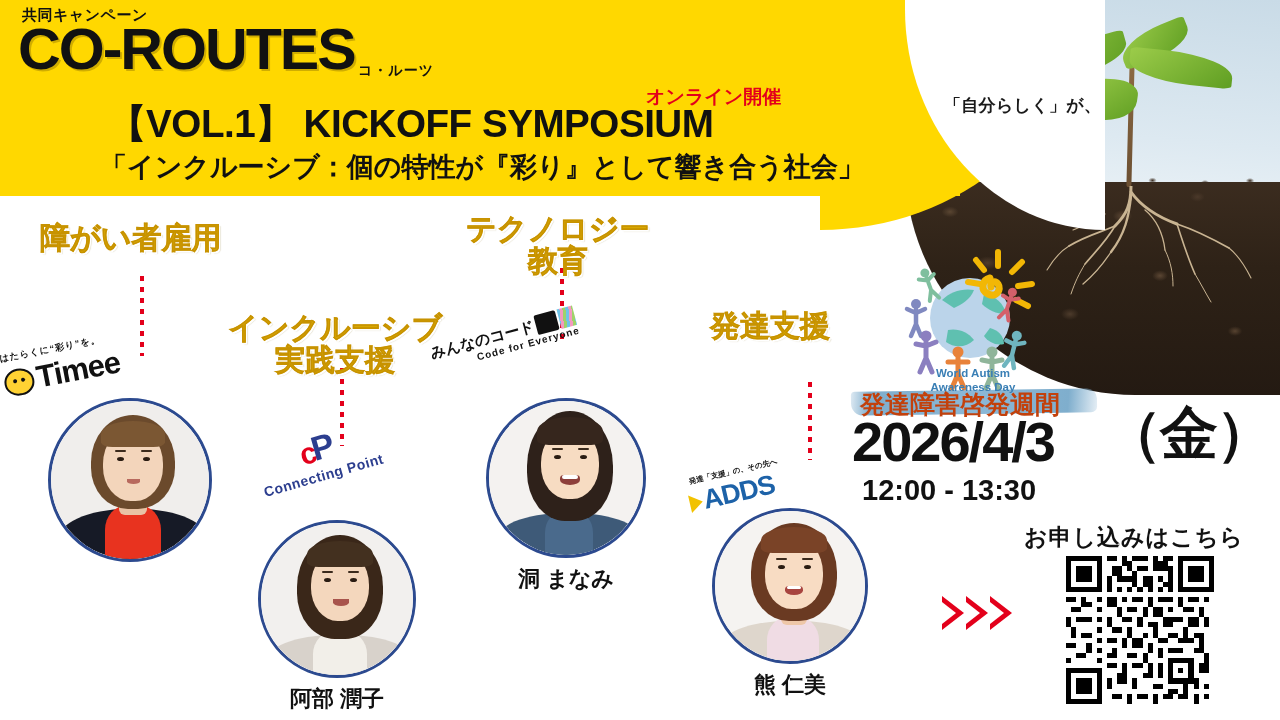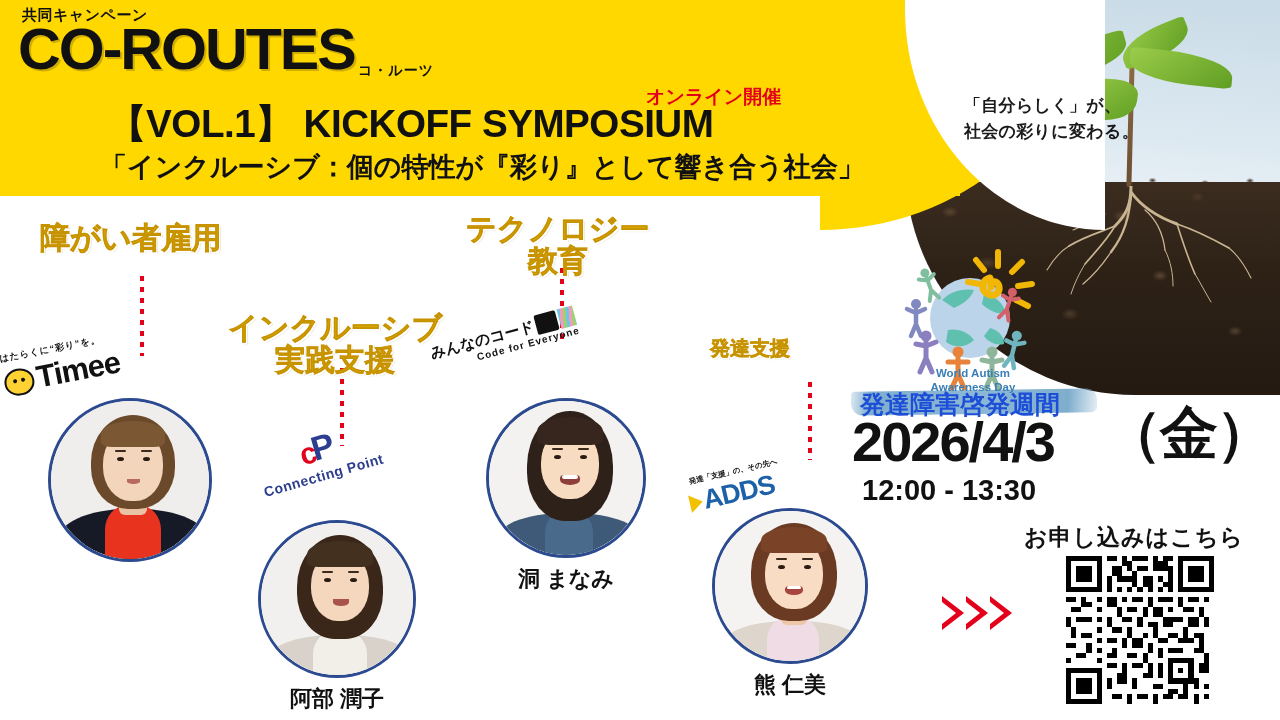--- a/index.html
+++ b/index.html
@@ -111,40 +111,40 @@
              border-radius:8% 66% 10% 60%; }
   .leaf.l4 { left:166px; top:78px; width:66px; height:42px; transform:rotate(8deg);
              border-radius:62% 30% 55% 30%; }
   .roots { position:absolute; left:140px; top:186px; width:210px; height:120px; z-index:5; }
 
   .plant-quote {
     position:absolute; left:944px; top:93px;
     font-size:17px; font-weight:bold; color:#1a1a1a; line-height:1.55;
     z-index:6; white-space:nowrap; letter-spacing:0.3px;
   }
-  .plant-quote span { display:block;margin-left:20px; }
+  .plant-quote span { display:block; }
 
   
   .waad { position:absolute; left:898px; top:244px; width:150px; height:150px; z-index:8; }
   .waad-caption {
     position:absolute; left:898px; top:366px; width:150px; text-align:center;
     font-size:11.5px; font-weight:bold; color:#3A7FB5; line-height:1.25; z-index:9;
   }
 
   
   .cat {
     position:absolute; font-weight:bold; color:#D8A800; z-index:7;
     line-height:1.06; text-align:center; white-space:pre-line;
     -webkit-text-stroke:0.6px #C79200;
     text-shadow: 1.5px 1.5px 0 #fff, 2px 2px 1px rgba(120,95,0,.25);
   }
   .cat.c1 { left:40px;  top:222px; font-size:30px; }
   .cat.c2 { left:228px; top:312px; font-size:30px; }
   .cat.c3 { left:466px; top:213px; font-size:30px; }
-  .cat.c4 { left:710px; top:338px; font-size:20px; }
+  .cat.c4 { left:710px; top:310px; font-size:30px; }
 
   
   .dots { position:absolute; width:4px; z-index:6;
     background-image:linear-gradient(#E3001B 50%, transparent 0);
     background-size:4px 11px; }
   .dots.d1 { left:140px; top:276px; height:80px; }
   .dots.d2 { left:340px; top:368px; height:78px; }
   .dots.d3 { left:560px; top:268px; height:76px; }
   .dots.d4 { left:808px; top:382px; height:78px; }
   .photo-ring {
@@ -199,21 +199,21 @@
 
   
   .brush {
     position:absolute; left:851px; top:390px; width:246px; height:24px; z-index:7;
     background:linear-gradient(95deg,rgba(125,170,205,.25) 0%, #7FAECD 8%, #8CB8D6 50%, #7FAECD 88%, rgba(125,170,205,.2) 100%);
     border-radius:4px 10px 6px 12px;
     transform:rotate(-0.8deg);
   }
   .week-label {
     position:absolute; left:860px; top:388px; z-index:8;
-    font-size:25px; font-weight:bold; color:#1d4ed8; white-space:nowrap; letter-spacing:0px;
+    font-size:25px; font-weight:bold; color:#c2410c; white-space:nowrap; letter-spacing:0px;
   }
   .date-big {
     position:absolute; left:852px; top:414px; z-index:8;
     font-size:56px; font-weight:bold; color:#111; letter-spacing:-2px; white-space:nowrap;
     line-height:1;
   }
   .date-dow {
     position:absolute; left:1104px; top:404px; z-index:8;
     font-size:58px; font-weight:bold; color:#111; letter-spacing:-2px; white-space:nowrap;
     line-height:1;
@@ -282,21 +282,20 @@
 
   <div class="kicker">共同キャンペーン</div>
   <div class="brand">CO-ROUTES</div>
   <div class="brand-ruby">コ・ルーツ</div>
   <div class="online-badge">オンライン開催</div>
   <div class="title-main">【VOL.1】 KICKOFF SYMPOSIUM</div>
   <div class="title-sub">「インクルーシブ：個の特性が『彩り』として響き合う社会」</div>
 
   <div class="plant-quote">
     <span>「自分らしく」が、</span>
-    <span>社会の彩りに変わる。</span>
   </div>
 
   <svg class="waad" viewBox="0 0 150 150">
     <circle cx="72" cy="74" r="40" fill="#BBD4EA"></circle>
     <path d="M44 56 C52 48, 64 44, 76 46 C72 56, 64 60, 56 64 Z" fill="#5FC0B0"></path>
     <path d="M86 50 C98 52, 106 60, 108 70 C98 70, 90 66, 84 60 Z" fill="#5FC0B0"></path>
     <path d="M50 86 C60 84, 70 88, 76 96 C68 104, 56 104, 48 98 Z" fill="#5FC0B0"></path>
     <path d="M92 84 C100 86, 106 92, 106 100 C98 102, 90 98, 86 92 Z" fill="#5FC0B0"></path>
     <g fill="none" stroke="#F2B705" stroke-width="6" stroke-linecap="round">
       <path d="M100 22 L100 8"></path>

